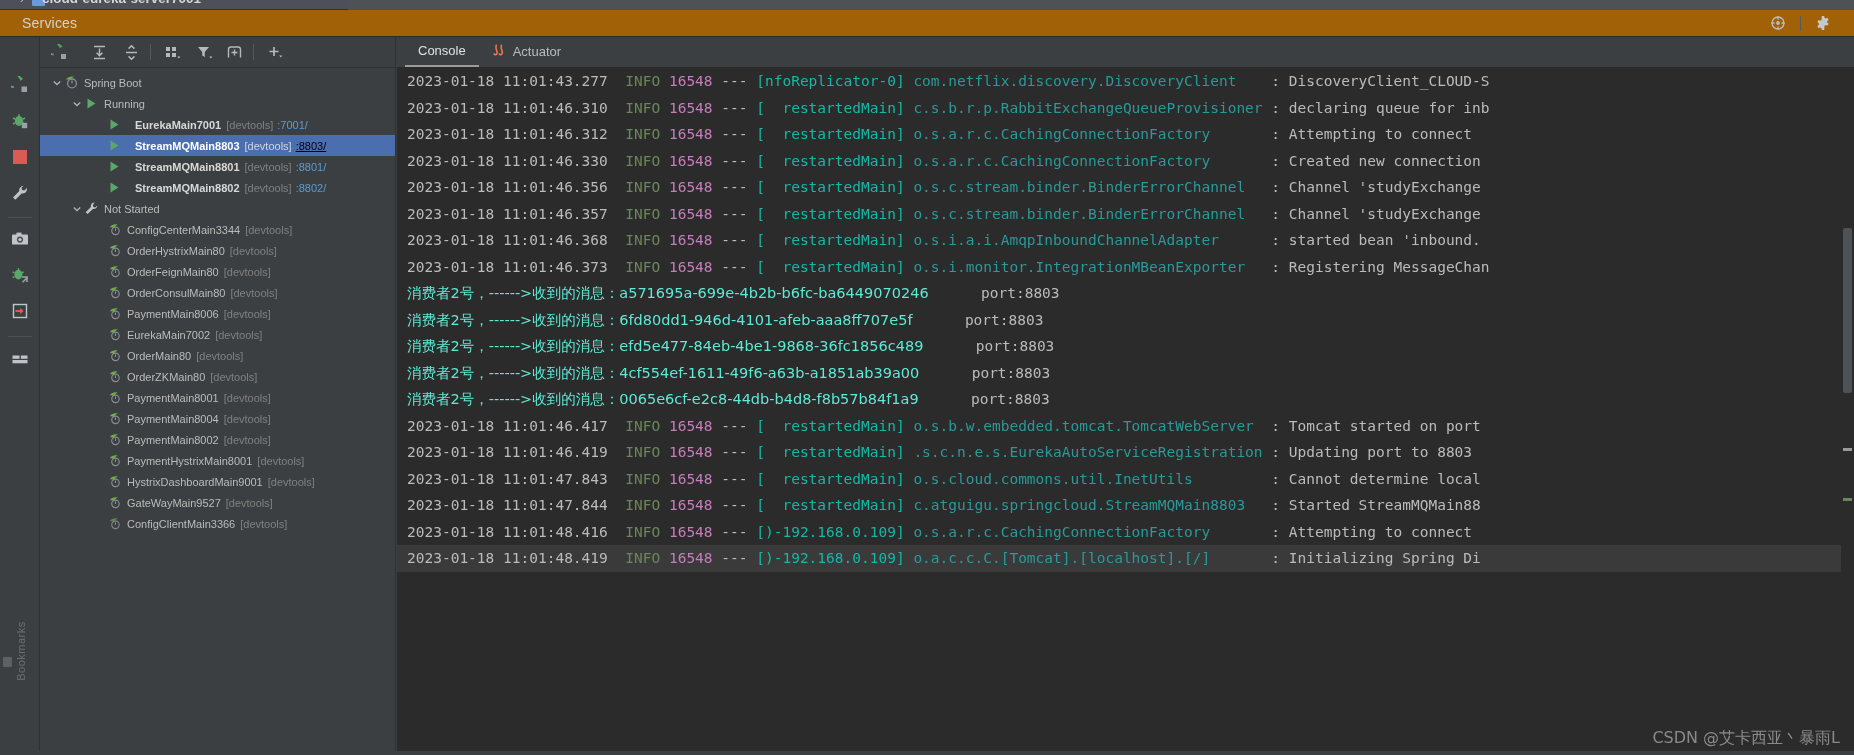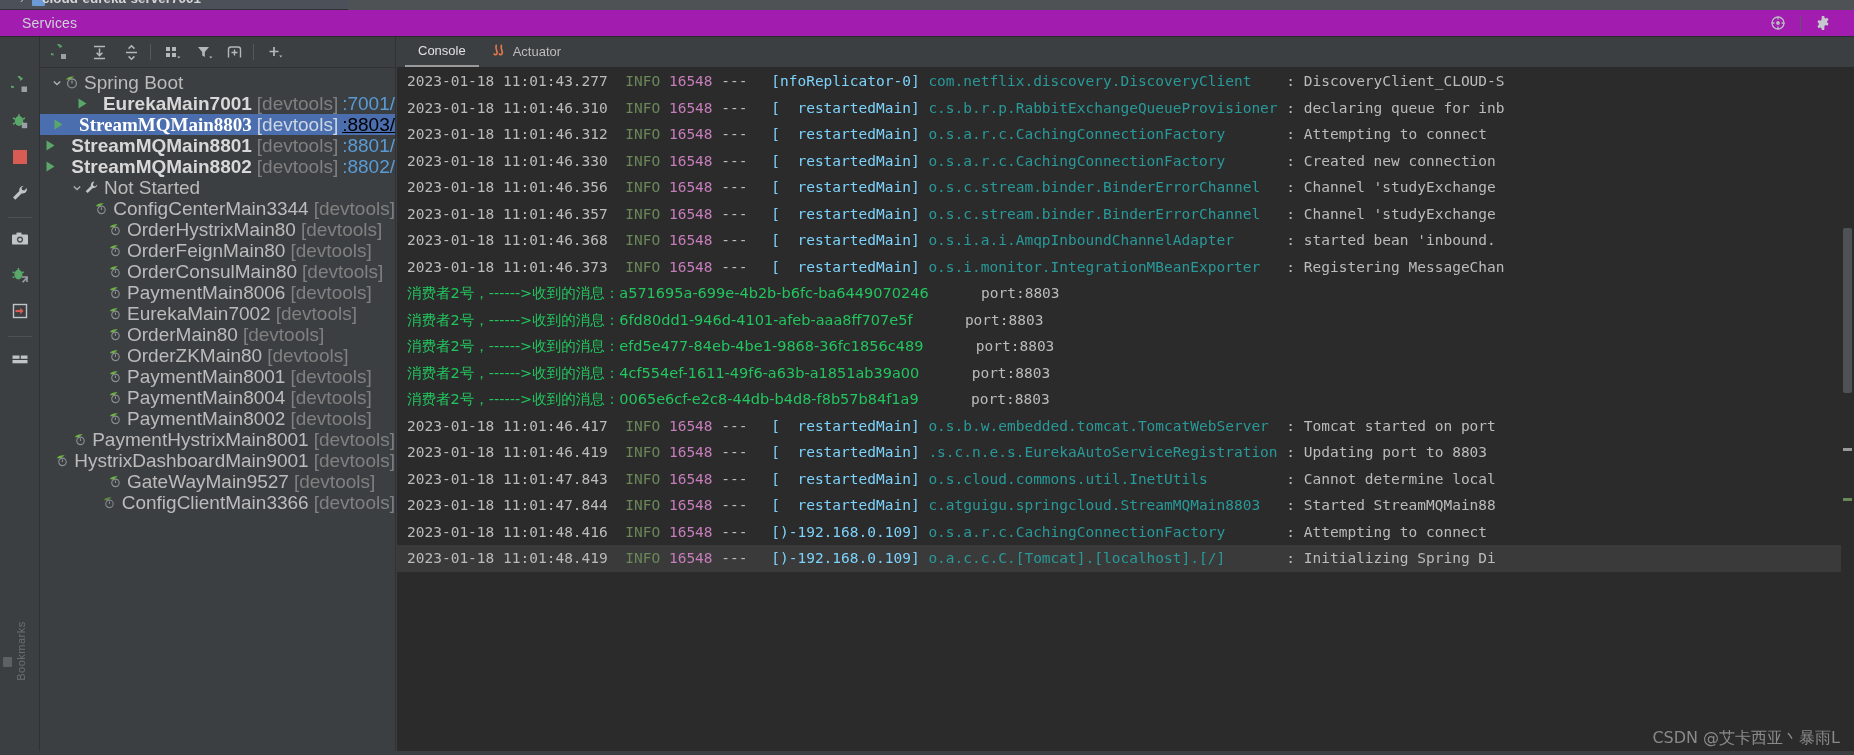--- a/index.html
+++ b/index.html
@@ -27,21 +27,21 @@
     position: absolute; left: 20px; top: -8px; font-size: 12px; color: #a9b7c6;
   }
   .top-strip .proj-icon {
     position: absolute; left: 32px; top: -5px; width: 13px; height: 11px;
     background: #6c9ad6; border-radius: 1px;
   }
 
   
   .win-header {
     position: absolute; top: 10px; left: 0; width: 1854px; height: 27px;
-    background: #a21caf; border-bottom: 1px solid #2b2b2b;
+    background: #a16207; border-bottom: 1px solid #2b2b2b;
     display: flex; align-items: center;
   }
   .win-title {
     margin-left: 22px; font-size: 14px; color: #cfd2d6; letter-spacing: .2px;
   }
   .win-header-right {
     margin-left: auto; display: flex; align-items: center; gap: 0px;
     padding-right: 14px; height: 100%;
   }
   .hdr-btn {
@@ -89,34 +89,34 @@
   }
   .tbtn-wide { width: 32px; }
   .tsep { width: 1px; height: 16px; background: #55595b; margin: 0 6px; }
 
   .tree-body {
     position: relative; width: 100%; height: 687px; overflow: hidden;
     padding-top: 4px;
   }
   .row {
     position: relative; height: 21px; display: flex; align-items: center;
-    white-space: nowrap; font-size: 19px; color: #bbbbbb; cursor: pointer;
+    white-space: nowrap; font-size: 11px; color: #bbbbbb; cursor: pointer;
   }
   .row.selected { background: #4b6eaf; }
   .chev {
     width: 13px; height: 13px; display: inline-flex; align-items: center;
     justify-content: center; flex: none;
   }
   .node-icon { width: 17px; height: 17px; flex: none; display: inline-flex;
     align-items: center; justify-content: center; margin-right: 4px; }
   .lbl-main { color: #bbbbbb; }
   .lbl-bold { font-weight: bold; color: #d8d8d8; margin-left: 8px; }
   .lbl-dev { color: #808080; margin-left: 5px; }
   .lbl-port { color: #5a9bd5; margin-left: 4px; }
-  .row.selected .lbl-bold { color: #ffffff; font-family: Liberation Serif, serif; }
+  .row.selected .lbl-bold { color: #ffffff; }
   .row.selected .lbl-dev { color: #cdd6e4; }
   .row.selected .lbl-port { color: #000000; text-decoration: underline; }
 
   
   .console-panel {
     position: absolute; top: 37px; left: 397px; width: 1457px; height: 718px;
     background: #2b2b2b;
   }
   .tabs-bar {
     position: relative; height: 31px; width: 100%;
@@ -137,24 +137,24 @@
   }
   .log-line {
     height: 26.5px; line-height: 26.5px; white-space: pre;
     padding-left: 10px; color: #bbbbbb;
   }
   .log-line.lastrow { background: #3a3a3a; }
   .c-ts    { color: #bbbbbb; }
   .c-level { color: #6a8759; }
   .c-pid   { color: #c77dbb; }
   .c-dash  { color: #bbbbbb; }
-  .c-thr   { color: #7dd3fc; margin-left: 15px; }
+  .c-thr   { color: #14b8a6; }
   .c-logger{ color: #299999; }
   .c-msg   { color: #bbbbbb; }
-  .c-cn    { color: #22c55e; font-family: "DejaVu Sans", sans-serif; font-size: 14.5px; }
+  .c-cn    { color: #5eead4; font-family: "DejaVu Sans", sans-serif; font-size: 14.5px; }
 
   
   .vscroll {
     position: absolute; right: 0; top: 0; width: 13px; height: 687px;
     background: #2b2b2b;
   }
   .vscroll-thumb {
     position: absolute; right: 2px; top: 160px; width: 9px; height: 165px;
     background: #4f5254; border-radius: 2px;
   }
@@ -332,20 +332,34 @@
       <span class="node-icon">
         <svg width="15" height="15" viewBox="0 0 15 15">
           <path d="M2 4.5C3.6 2 7 1 10.4 1.6c-2 .9-3.3 2-4 3.4-1.3-.3-3 0-4.4-.5z" fill="#6db33f"></path>
           <circle cx="8" cy="8.4" r="4.4" fill="none" stroke="#8a8f93" stroke-width="1.3"></circle>
           <path d="M8 5.6v3" stroke="#8a8f93" stroke-width="1.3"></path>
         </svg>
       </span>
       <span class="lbl-main">Spring Boot</span>
     </div>
 
+    <div class="row">
+      <span style="width:30px"></span>
+      <span class="chev">
+        <svg width="10" height="10" viewBox="0 0 10 10">
+            <path d="M1.8 3.4L5 6.6l3.2-3.2" fill="none" stroke="#a9b0b6" stroke-width="1.4"></path>
+          </svg>
+      </span>
+      <span class="node-icon">
+        <svg width="13" height="13" viewBox="0 0 13 13">
+            <path d="M2.5 1.4l8 5-8 5z" fill="#59a869"></path>
+          </svg>
+      </span>
+      <span class="lbl-main">Running</span>
+    </div>
 
     <div class="row">
       <span style="width:66px"></span>
       <span class="node-icon">
         <svg width="13" height="13" viewBox="0 0 13 13">
             <path d="M2.5 1.4l8 5-8 5z" fill="#59a869"></path>
           </svg>
       </span>
       <span class="lbl-bold">EurekaMain7001</span>
       <span class="lbl-dev">[devtools]</span>

